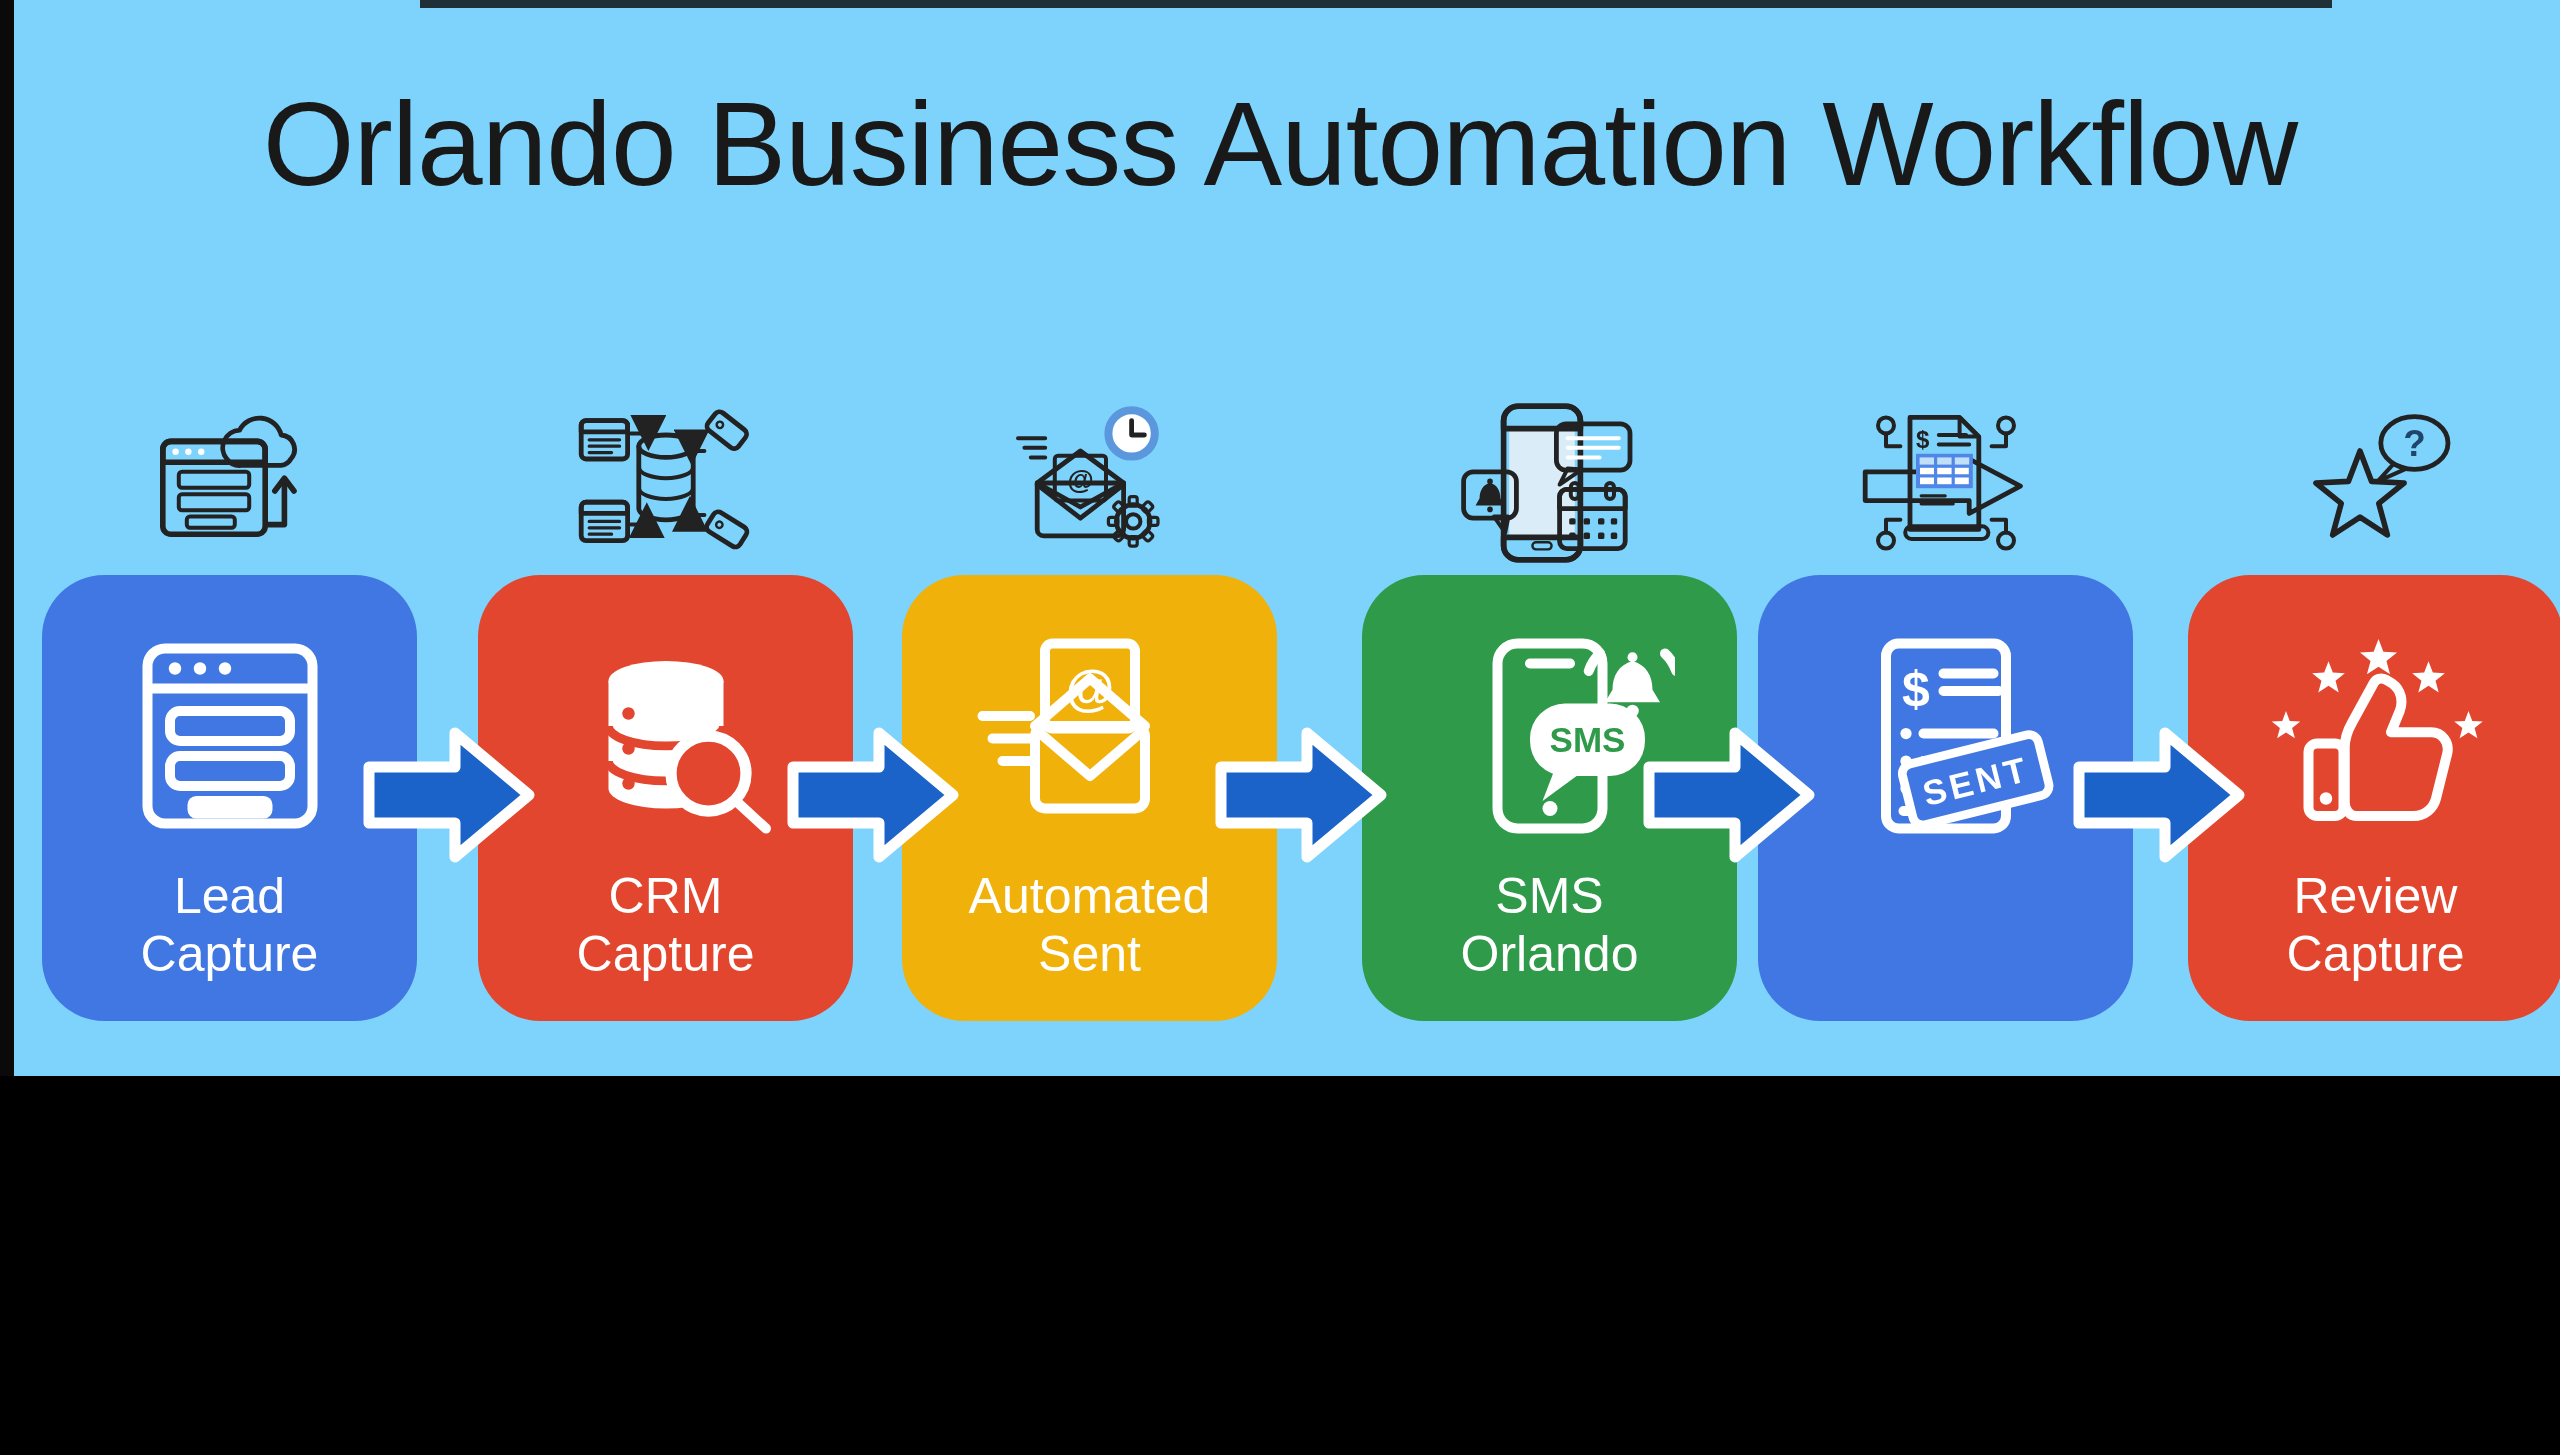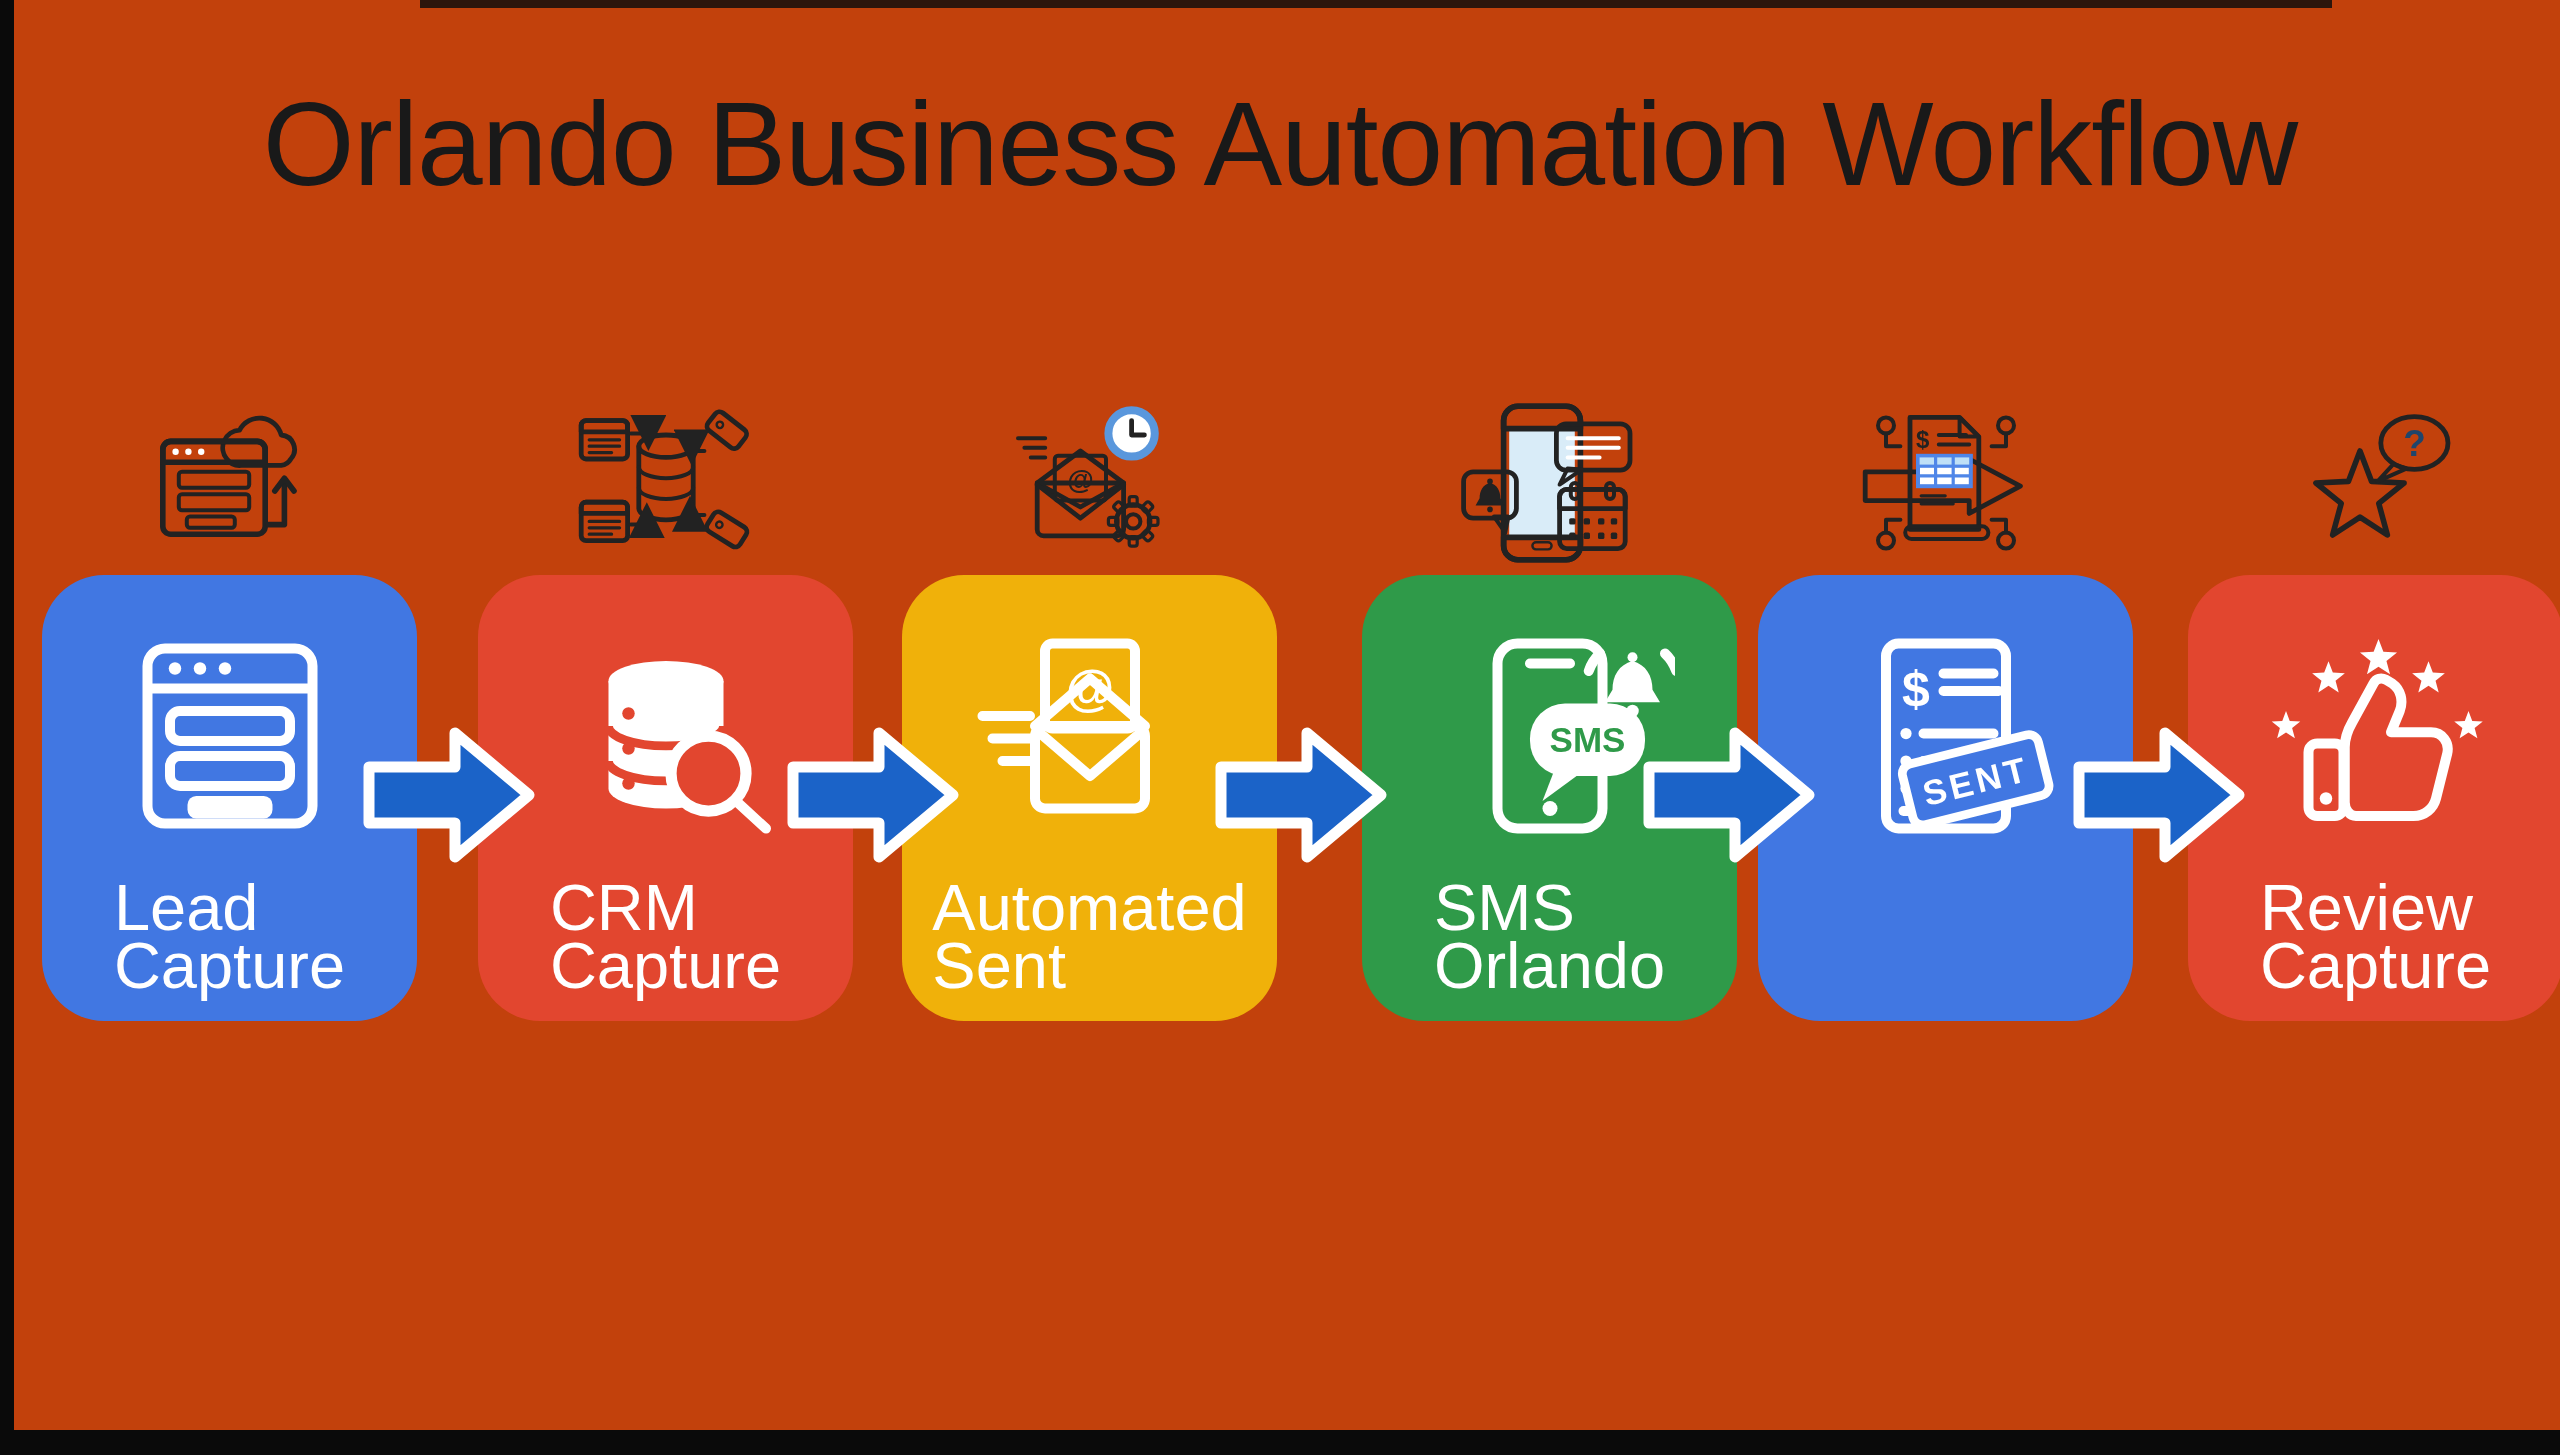--- a/index.html
+++ b/index.html
@@ -1,38 +1,38 @@
 <!DOCTYPE html>
 <html><head>
 <meta charset="utf-8">
 <style>
   html,body{margin:0;padding:0;background:#000;}
   .stage{
-    position:relative;width:2560px;height:1455px;overflow:hidden;
-    background:#c2410c;font-family:"Liberation Sans",sans-serif;
+    position:relative;width:2560px;height:1076px;overflow:hidden;
+    background:#7dd3fc;font-family:"Liberation Sans",sans-serif;
   }
   .edge-left{position:absolute;left:0;top:0;width:14px;height:1455px;background:#0a0a0a;}
   .edge-top{position:absolute;left:420px;top:0;width:1912px;height:8px;background:rgba(12,12,12,.82);}
   .edge-bottom{position:absolute;left:0;top:1430px;width:2560px;height:25px;background:#0a0a0a;}
   .title{
     position:absolute;top:76px;left:0;width:2560px;text-align:center;
     font-size:118px;font-weight:500;color:#191919;letter-spacing:-1px;white-space:nowrap;
   }
   .step{position:absolute;top:402px;width:375px;}
   .s0{left:42px}.s1{left:478px}.s2{left:902px}.s3{left:1362px}.s4{left:1758px}.s5{left:2188px}
   .topicon{height:173px;display:flex;align-items:flex-end;justify-content:center;}
   .topicon svg{height:160px;margin-bottom:12px;}
   .box{
     width:375px;height:446px;border-radius:62px;display:flex;flex-direction:column;
     align-items:center;color:#fff;
   }
   .box svg.inner{margin-top:36px;width:250px;height:250px;flex:none;}
   .lbl{
-    margin-top:18px;width:min-content;
-    font-size:65px;line-height:58px;font-weight:500;color:#fff;
+    margin-top:6px;width:min-content;text-align:center;
+    font-size:50px;line-height:58px;font-weight:500;color:#fff;
   }
   .arrow{position:absolute;top:723px;width:172px;height:144px;z-index:6;}
   .a0{left:363px}.a1{left:787px}.a2{left:1215px}.a3{left:1643px}.a4{left:2073px}
   .wline{stroke:#fff;stroke-width:8;fill:none;stroke-linecap:round;stroke-linejoin:round;}
   .kline{stroke:#222;fill:none;stroke-linecap:round;stroke-linejoin:round;}
   text{font-family:"Liberation Sans",sans-serif;}
 </style>
 </head>
 <body>
 

